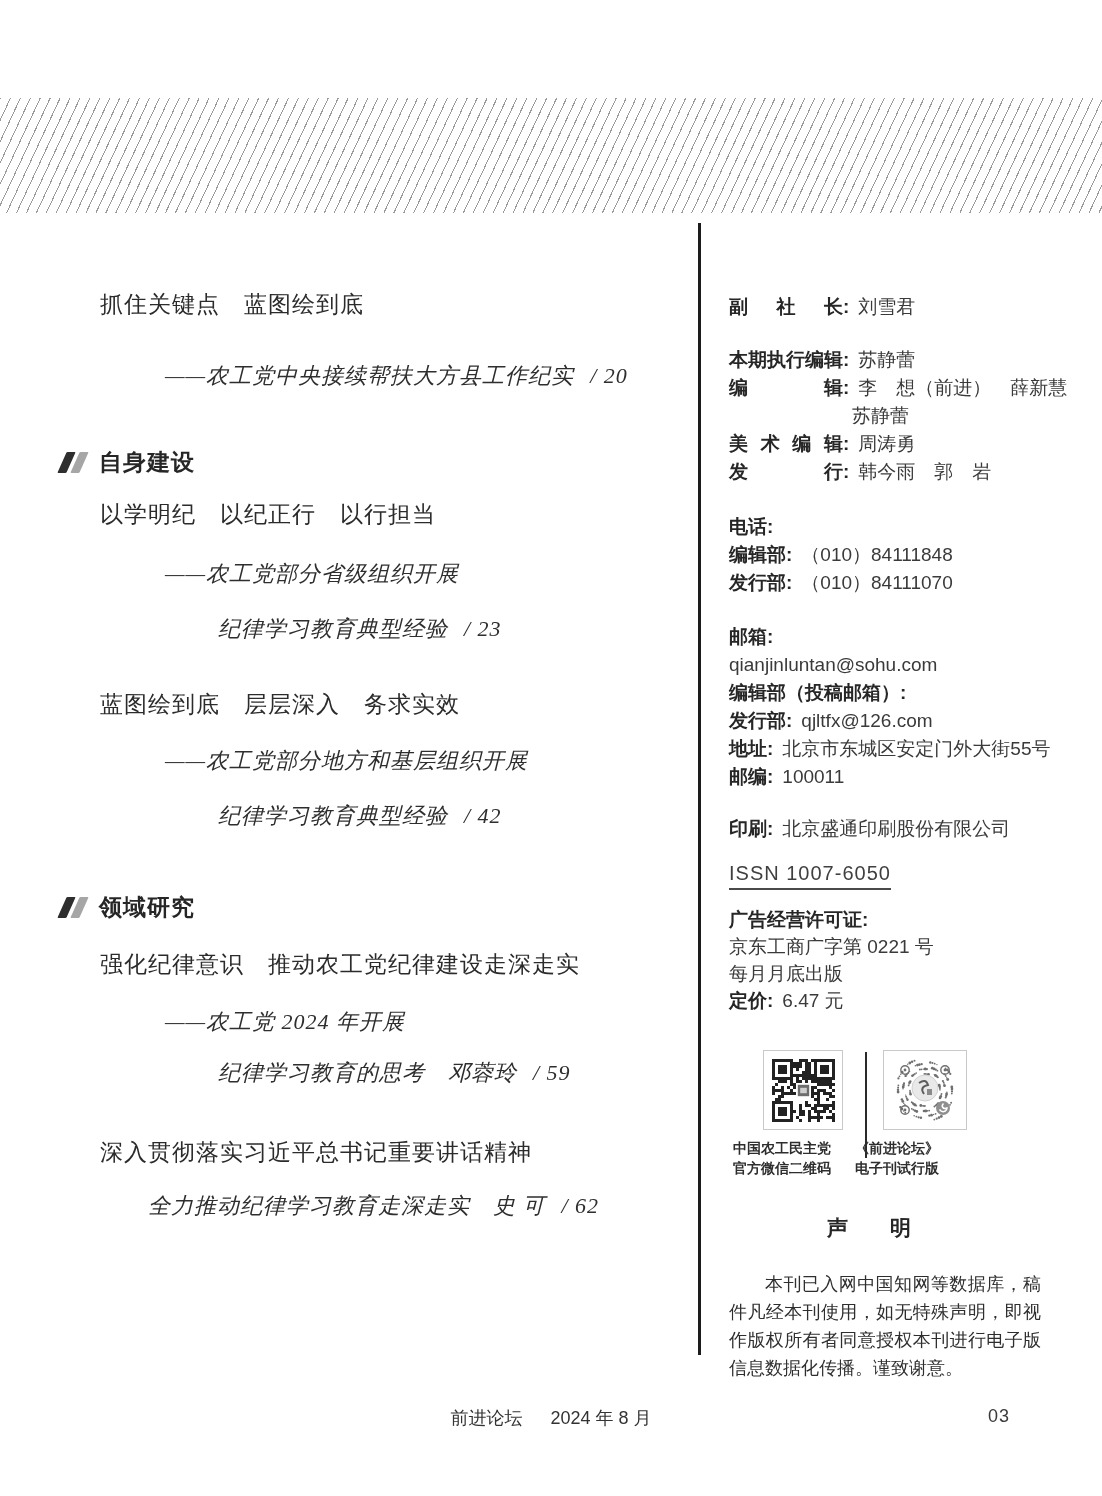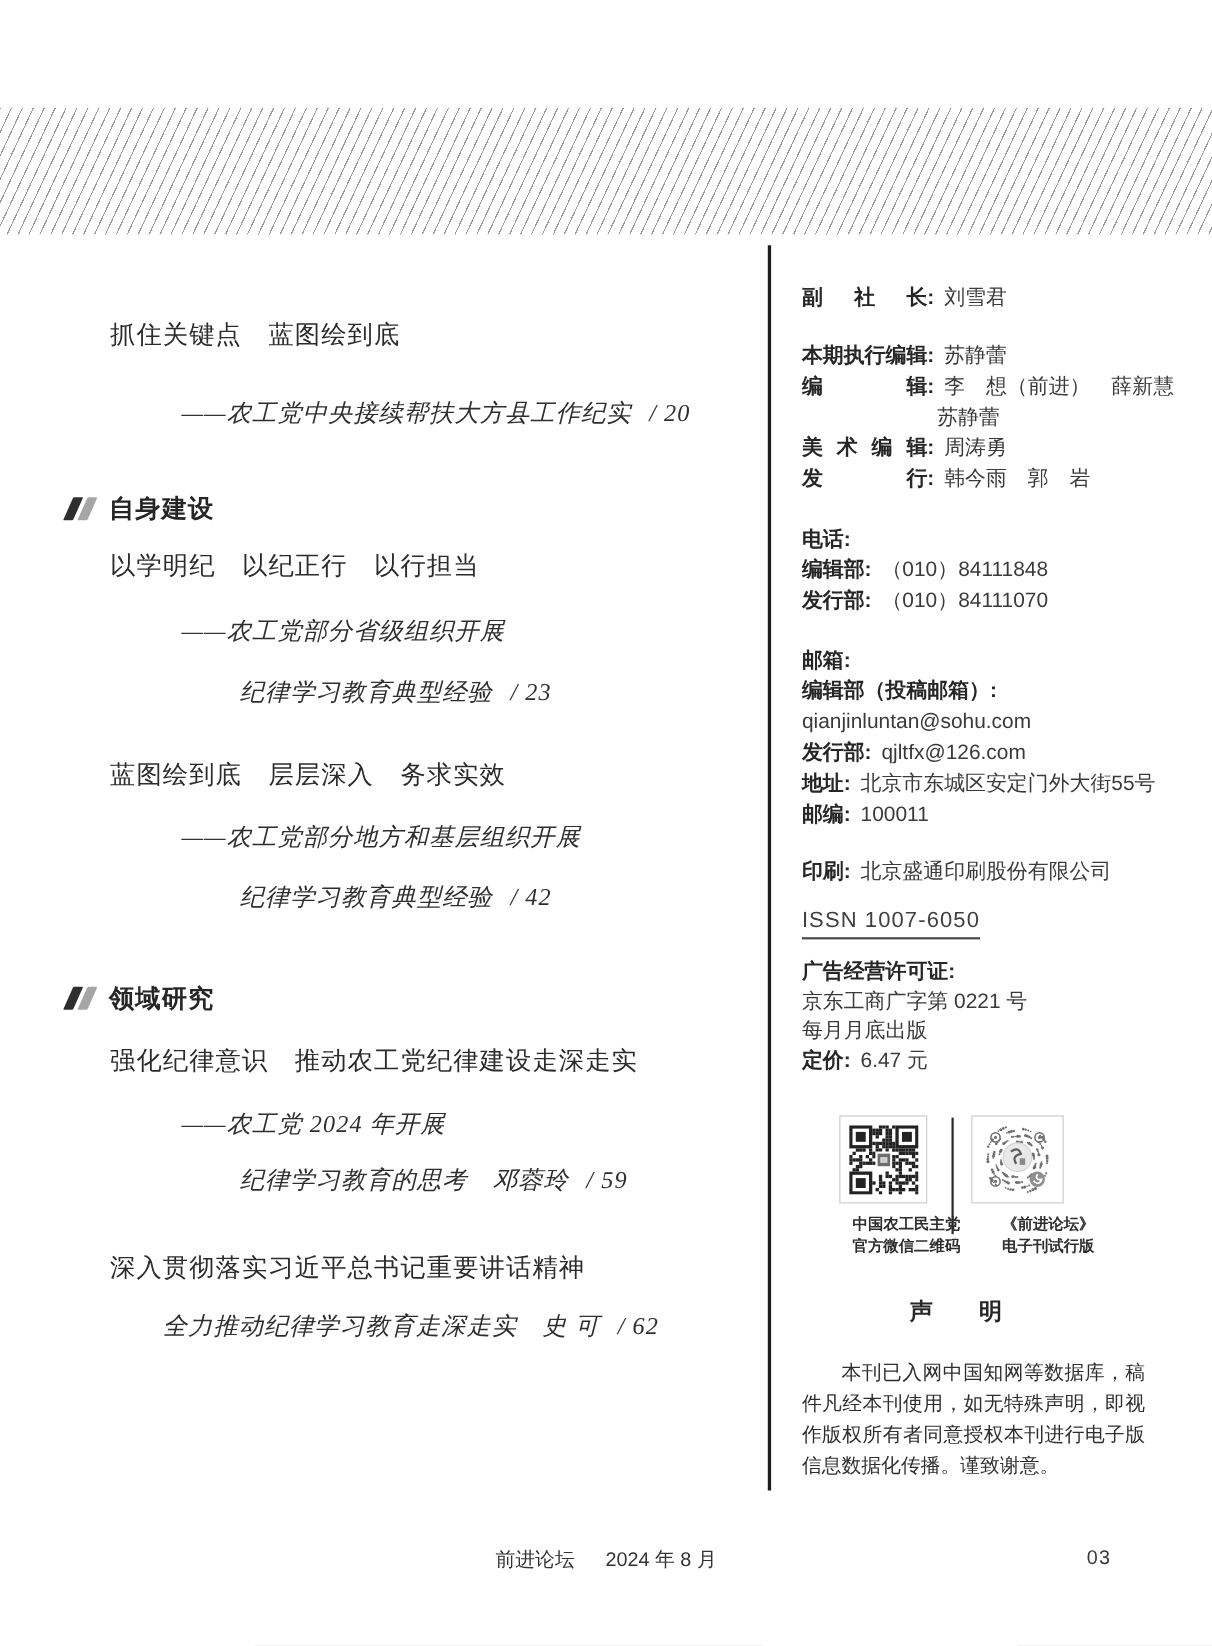--- a/index.html
+++ b/index.html
@@ -26,37 +26,37 @@
   .slashes .s2{background:#a6a6a6;}
   .seclbl{font-size:23px;font-weight:bold;color:#262626;letter-spacing:1px;}
 
   
   .right-col{position:absolute;left:729px;top:223px;width:316px;font-size:19px;line-height:28px;color:#3a3a3a;}
   .row{white-space:nowrap;}
   .lbl{font-weight:bold;color:#262626;}
   .spread{display:inline-block;width:114px;text-align:justify;text-align-last:justify;}
   .colon{font-weight:bold;color:#262626;margin-right:9px;}
   .val{color:#3a3a3a;}
-  .mt70{margin-top:34px;}.mt27{margin-top:27px;}.mt26{margin-top:26px;}.mt25{margin-top:25px;}
+  .mt70{margin-top:70px;}.mt27{margin-top:27px;}.mt26{margin-top:26px;}.mt25{margin-top:25px;}
   .mt24{margin-top:24px;}.mt18{margin-top:18px;}.mt16{margin-top:16px;}.mt36{margin-top:36px;}
   .mt10{margin-top:28px;}
   .cont{margin-left:123px;}
   .issn-line{line-height:24px;}
   .issn-line .uline{display:inline-block;border-bottom:2px solid #4a4a4a;padding-bottom:3px;letter-spacing:1px;font-size:20px;color:#3f3f3f;}
   .cn-line{line-height:24px;letter-spacing:2px;font-size:20px;color:#3f3f3f;}
   .lic{line-height:27px;}
 
   
   .qr-area{position:relative;height:140px;}
   .qrbox{position:absolute;top:0;width:80px;height:80px;border:1px solid #c9c9c9;background:#fff;
          display:flex;align-items:center;justify-content:center;box-sizing:border-box;}
   .qrbox.leftq{left:34px;}
   .qrbox.rightq{left:154px;width:84px;}
   .qr-vline{position:absolute;left:136px;top:2px;width:2px;height:106px;background:#2a2a2a;}
-  .qrcap{position:absolute;top:88px;width:140px;text-align:right;font-size:14px;line-height:20px;color:#2e2e2e;font-weight:bold;}
+  .qrcap{position:absolute;top:88px;width:140px;text-align:left;font-size:14px;line-height:20px;color:#2e2e2e;font-weight:bold;}
   .qrcap.c1{left:4px;}
   .qrcap.c2{left:126px;}
 
   
   .stmt-title{width:280px;text-align:center;font-family:"Liberation Serif","DejaVu Serif",serif;
               font-weight:bold;font-size:21px;color:#262626;line-height:28px;}
   .stmt-body{width:312px;font-family:"Liberation Serif","DejaVu Serif",serif;font-size:18px;line-height:28px;
              color:#2e2e2e;text-align:justify;text-indent:2em;}
 
   
@@ -116,22 +116,22 @@
     <div class="row"><span class="lbl spread">编 辑</span><span class="colon">:</span><span class="val">李　想（前进）　薛新慧</span></div>
     <div class="row"><span class="val cont">苏静蕾</span></div>
     <div class="row"><span class="lbl spread">美 术 编 辑</span><span class="colon">:</span><span class="val">周涛勇</span></div>
     <div class="row"><span class="lbl spread">发 行</span><span class="colon">:</span><span class="val">韩今雨　郭　岩</span></div>
 
     <div class="row mt27"><span class="lbl">电话</span><span class="colon">:</span></div>
     <div class="row"><span class="lbl">编辑部</span><span class="colon">:</span><span class="val">（010）84111848</span></div>
     <div class="row"><span class="lbl">发行部</span><span class="colon">:</span><span class="val">（010）84111070</span></div>
 
     <div class="row mt26"><span class="lbl">邮箱</span><span class="colon">:</span></div>
+    <div class="row"><span class="val">qianjinluntan@sohu.com</span></div>
     <div class="row"><span class="lbl">编辑部（投稿邮箱）</span><span class="colon">:</span></div>
-    <div class="row"><span class="val">qianjinluntan@sohu.com</span></div>
     <div class="row"><span class="lbl">发行部</span><span class="colon">:</span><span class="val">qjltfx@126.com</span></div>
     <div class="row"><span class="lbl">地址</span><span class="colon">:</span><span class="val">北京市东城区安定门外大街55号</span></div>
     <div class="row"><span class="lbl">邮编</span><span class="colon">:</span><span class="val">100011</span></div>
 
     <div class="row mt24"><span class="lbl">印刷</span><span class="colon">:</span><span class="val">北京盛通印刷股份有限公司</span></div>
 
     <div class="issn-line mt18"><span class="uline">ISSN 1007-6050</span></div>
 
     <div class="row lic mt16"><span class="lbl">广告经营许可证</span><span class="colon">:</span></div>
     <div class="row lic"><span class="val">京东工商广字第 0221 号</span></div>

